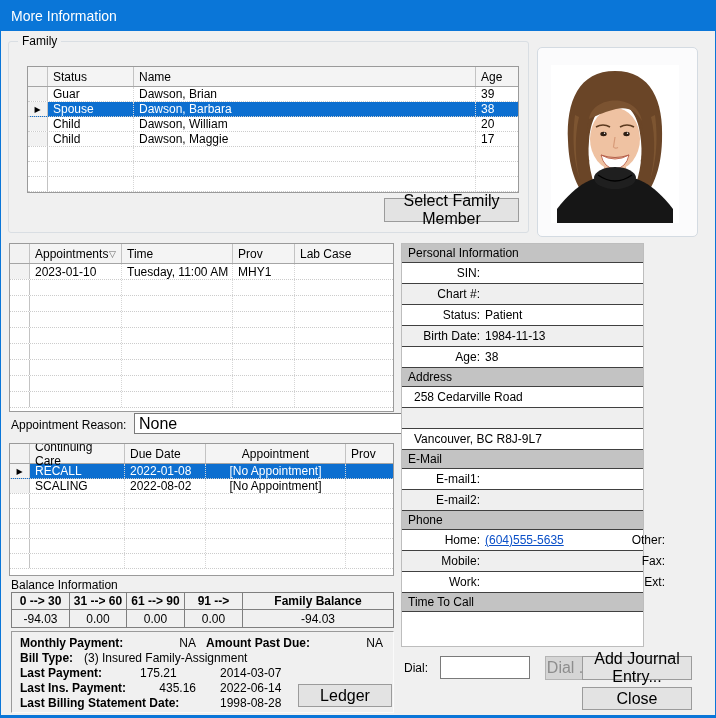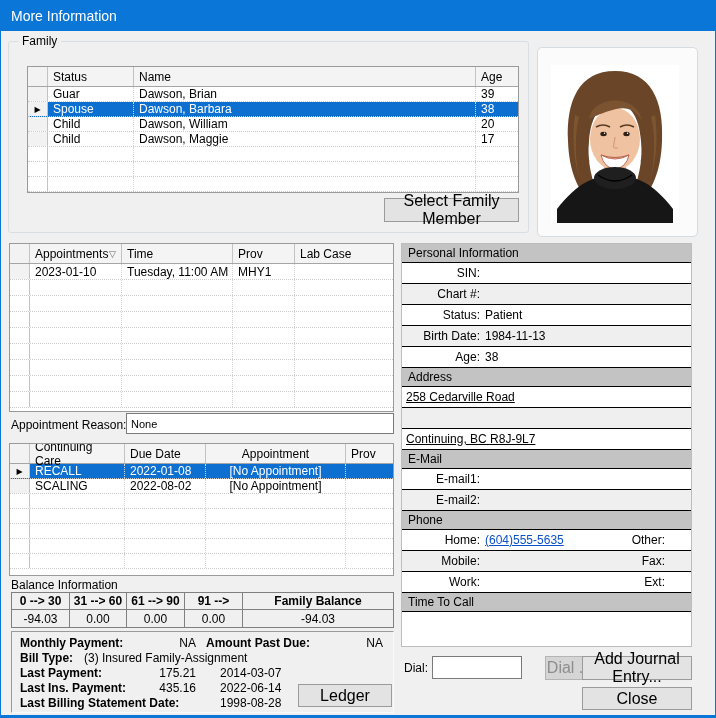--- a/index.html
+++ b/index.html
@@ -46,37 +46,37 @@
   .btn { position:absolute; background:#e3e3e3; border:1px solid #9b9b9b; color:#000;
          font-family:inherit; font-size:16px; display:flex; align-items:center; justify-content:center; cursor:default; }
   .btn.disabled { background:#d5d5d5; color:#8d8d8d; border-color:#b4b4b4; }
 
   
   .photo-frame { position:absolute; left:536px; top:16px; width:161px; height:190px;
                  background:#fbfbfc; border:1px solid #d4dbe2; border-radius:5px; }
   .photo { position:absolute; left:13px; top:17px; width:128px; height:158px; overflow:hidden; }
 
   
-  .pp { position:absolute; left:400px; top:212px; width:291px; background:#000000;
+  .pp { position:absolute; left:400px; top:212px; width:243px; background:#404040;
         border:1px solid #bdbdbd; display:flex; flex-direction:column; gap:1px; }
   .pp-hdr { background:#c3c3c3; height:18px; flex:none; display:flex; align-items:center; padding-left:6px; }
   .pp-row { background:#fff; height:20px; flex:none; display:flex; align-items:center; }
   .pp-row.alt { background:#efefef; }
   .pp-label { width:78px; flex:none; text-align:right; }
   .pp-value { margin-left:5px; }
   .pp-label2 { width:72px; flex:none; text-align:right; }
-  .pp-indent { padding-left:4px;text-decoration:underline; }
+  .pp-indent { padding-left:12px; }
   .pp-fill { background:#fff; height:34px; flex:none; }
   .pp-val1 { margin-left:5px; width:108px; flex:none; }
   a.plink { color:#0b50c8; text-decoration:underline; }
 
   
   .field-label { position:absolute; white-space:nowrap; }
   .textbox { position:absolute; background:#fff; border:1px solid #7a7a7a; font-family:inherit;
-             font-size:11px; padding:0 4px; }
+             font-size:16px; padding:0 4px;margin-left:8px; }
 
   
   .bal { position:absolute; left:10px; top:561px; width:383px; border:1px solid #7f7f7f;
          display:grid; grid-template-columns:58px 57px 58px 58px 1fr; background:#f0f0f0; }
   .bal .bc { border-right:1px solid #7f7f7f; border-bottom:1px solid #7f7f7f; height:17px;
              display:flex; align-items:center; justify-content:center; }
   .bal .bc.colend { border-right:none; }
   .bal .bc.rowend { border-bottom:none; }
   .bal .hdr { font-weight:bold; }
 
@@ -350,21 +350,21 @@
         <span class="abs" style="left:120px; width:56px; text-align:right;">NA</span>
         <b class="abs" style="left:186px;">Amount Past Due:</b>
         <span class="abs" style="right:2px;">NA</span>
       </div>
       <div class="pay-line" style="top:19px;">
         <b>Bill Type:</b>
         <span class="abs" style="left:64px;">(3) Insured Family-Assignment</span>
       </div>
       <div class="pay-line" style="top:34px;">
         <b>Last Payment:</b>
-        <span class="abs" style="left:120px; width:56px; text-align:right;">175.21</span>
+        <span class="abs" style="left:120px; width:56px; ">175.21</span>
         <span class="abs" style="left:200px;">2014-03-07</span>
       </div>
       <div class="pay-line" style="top:49px;">
         <b>Last Ins. Payment:</b>
         <span class="abs" style="left:120px; width:56px; text-align:right;">435.16</span>
         <span class="abs" style="left:200px;">2022-06-14</span>
       </div>
       <div class="pay-line" style="top:64px;">
         <b>Last Billing Statement Date:</b>
         <span class="abs" style="left:200px;">1998-08-28</span>
@@ -390,21 +390,21 @@
         <span class="pp-label">Birth Date:</span>
         <span class="pp-value">1984-11-13</span>
       </div>
       <div class="pp-row">
         <span class="pp-label">Age:</span>
         <span class="pp-value">38</span>
       </div>
       <div class="pp-hdr">Address</div>
       <div class="pp-row pp-indent">258 Cedarville Road</div>
       <div class="pp-row alt pp-indent"></div>
-      <div class="pp-row pp-indent">Continuing, BC R8J-9L7</div>
+      <div class="pp-row pp-indent">Vancouver, BC R8J-9L7</div>
       <div class="pp-hdr">E-Mail</div>
       <div class="pp-row">
         <span class="pp-label">E-mail1:</span>
         <span class="pp-value"></span>
       </div>
       <div class="pp-row alt">
         <span class="pp-label">E-mail2:</span>
         <span class="pp-value"></span>
       </div>
       <div class="pp-hdr">Phone</div>

